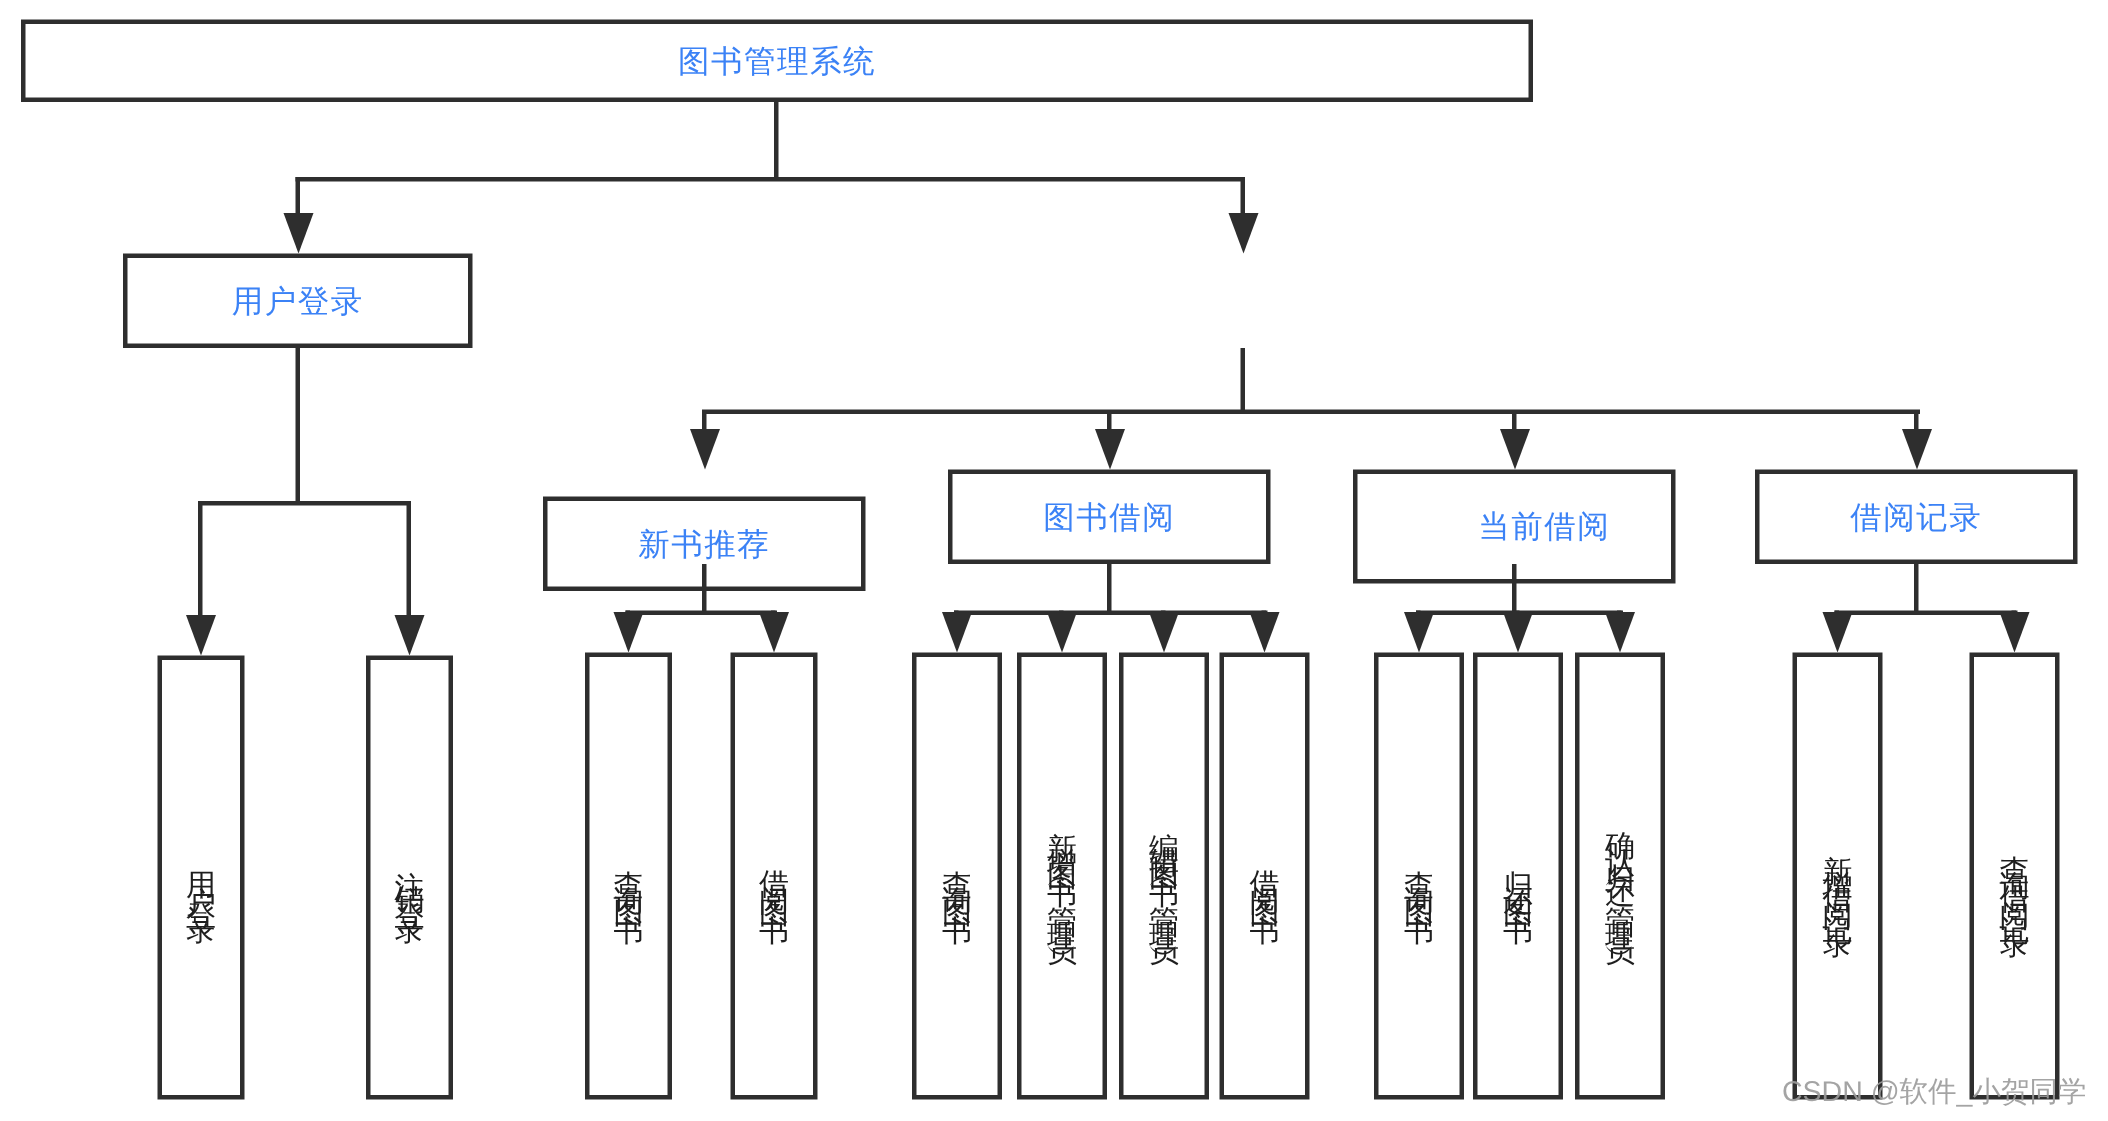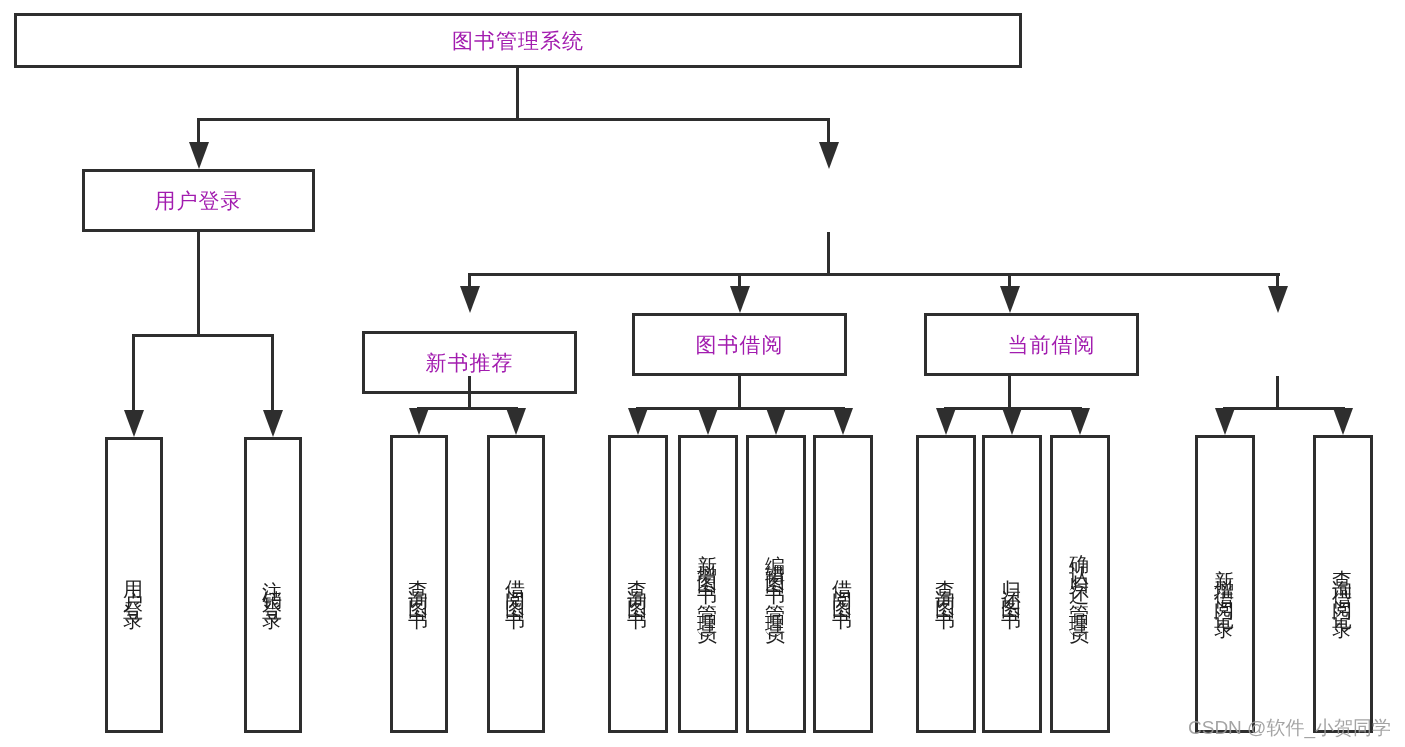--- a/index.html
+++ b/index.html
@@ -15,21 +15,21 @@
   }
   .hbox {
     position: absolute;
     border: 3px solid #2e2e2e;
     background: #ffffff;
     display: flex;
     align-items: center;
     justify-content: center;
     font-size: 21px;
     letter-spacing: 1px;
-    color: #a21caf;
+    color: #3b82f6;
   }
   .vbox {
     position: absolute;
     border: 3px solid #2e2e2e;
     background: #ffffff;
     writing-mode: vertical-rl;
     text-orientation: mixed;
     display: flex;
     align-items: center;
     justify-content: center;
@@ -103,22 +103,25 @@
   <div class="arrow" style="left:1000px; top:286px;"></div>
   <div class="vl" style="left:1276px; top:275px; height:13px;"></div>
   <div class="arrow" style="left:1268px; top:286px;"></div>
 
   <div class="hbox" style="left:362px; top:331px; width:215px; height:63px;">
     <span>新书推荐</span>
   </div>
   <div class="hbox" style="left:632px; top:313px; width:215px; height:63px;">
     <span>图书借阅</span>
   </div>
-  <div class="hbox" style="left:924px; top:313px; width:215px; height:63px;padding-left:40px;">
+  <div class="hbox" style="left:902px; top:313px; width:215px; height:76px;padding-left:40px;">
     <span>当前借阅</span>
+  </div>
+  <div class="hbox" style="left:1170px; top:313px; width:215px; height:63px;">
+    <span>借阅记录</span>
   </div>
 
   <div class="vl" style="left:468px; top:376px; height:33px;"></div>
   <div class="vl" style="left:738px; top:376px; height:33px;"></div>
   <div class="vl" style="left:1008px; top:376px; height:33px;"></div>
   <div class="vl" style="left:1276px; top:376px; height:33px;"></div>
 
   <div class="hl" style="left:417px; top:407px; width:101px;"></div>
   <div class="hl" style="left:636px; top:407px; width:209px;"></div>
   <div class="hl" style="left:944px; top:407px; width:138px;"></div>

